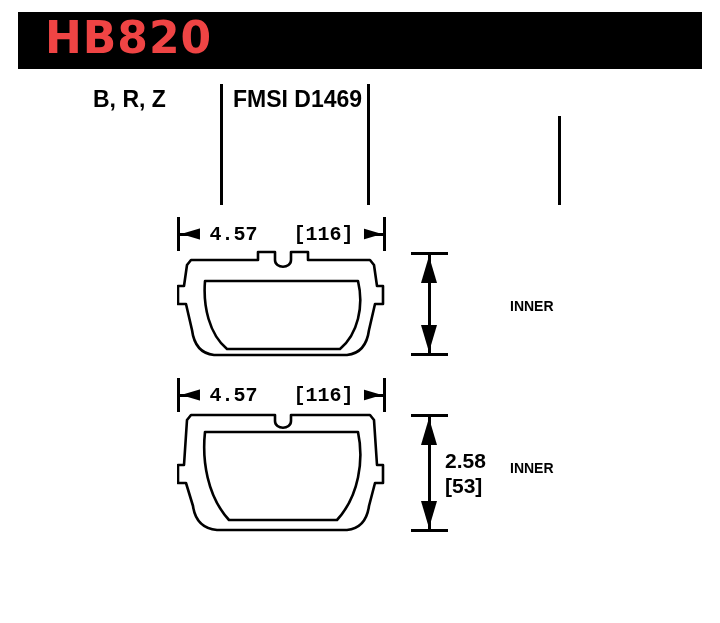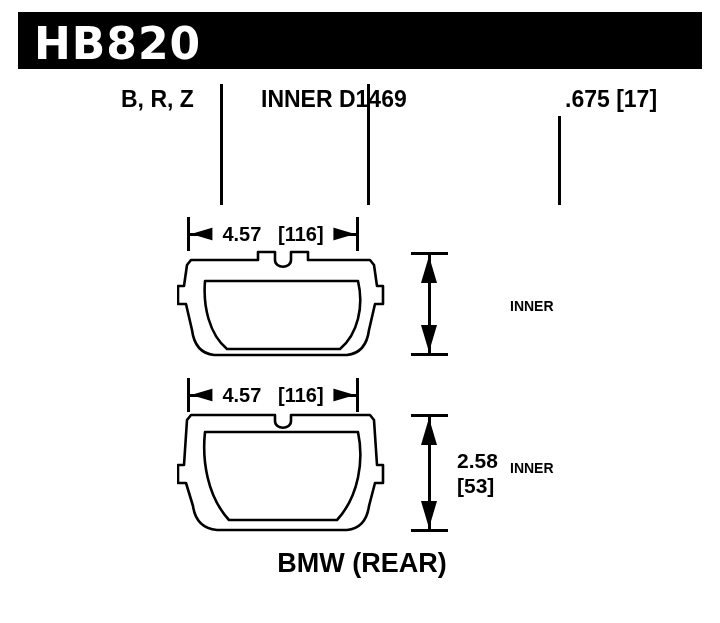--- a/index.html
+++ b/index.html
@@ -3,31 +3,31 @@
 <meta charset="utf-8">
 <style>
   * { margin:0; padding:0; box-sizing:border-box; }
   html,body { background:#ffffff; }
   .sheet {
     position:relative; width:720px; height:623px; background:#ffffff;
     font-family:"Liberation Sans", sans-serif; color:#000; overflow:hidden;
   }
   .banner {
     position:absolute; left:18px; top:12px; width:684px; height:57px;
-    background:#000; color:#ffffff; display:flex; align-items:flex-end; padding-left:16px;
+    background:#000; color:#ef4444; display:flex; align-items:flex-start; padding-left:27px;
   }
   .banner span {
     font-family:"DejaVu Sans","Liberation Sans",sans-serif;
     font-size:44px; font-weight:bold; letter-spacing:1px;
   }
-  .callout { position:absolute; font-size:23px; font-weight:bold; white-space:pre;margin-left:28px; }
+  .callout { position:absolute; font-size:23px; font-weight:bold; white-space:pre; }
   .vline { position:absolute; width:3px; background:#000; }
 
   
-  .hdim { position:absolute; left:187px; width:172px; height:34px; }
+  .hdim { position:absolute; left:177px; width:209px; height:34px;font-family:Liberation Mono, monospace; }
   .hdim .tick { position:absolute; top:0; width:3px; height:34px; background:#000; }
   .hdim .tick.left { left:0; } .hdim .tick.right { right:0; }
   .hdim .dline { position:absolute; left:2px; right:2px; top:16px; height:3px; background:#000; }
   .hdim .arr { position:absolute; width:0; height:0; top:9px; }
   .hdim .arr.left  { left:4px;  border-top:8px solid transparent; border-bottom:8px solid transparent; border-right:27px solid #000; }
   .hdim .arr.right { right:4px; border-top:8px solid transparent; border-bottom:8px solid transparent; border-left:27px solid #000; }
   .hdim .dlabel {
     position:absolute; left:50%; top:17px; transform:translate(-50%,-50%);
     background:#fff; padding:0 10px; font-size:20px; font-weight:bold; white-space:pre;
   }
@@ -55,22 +55,21 @@
 </head>
 <body>
 
 <div class="sheet">
 
   <div class="banner">
     <span>HB820</span>
   </div>
 
   <div class="callout" style="left:93px;top:86px">B, R, Z</div>
-  <div class="callout" style="left:233px;top:86px">INNER D1469</div>
-  <div class="callout" style="left:537px;top:86px">.675 [17]</div>
+  <div class="callout" style="left:233px;top:86px">FMSI D1469</div>
 
   <div class="vline" style="left:220px;top:84px;height:121px"></div>
   <div class="vline" style="left:367px;top:84px;height:121px"></div>
   <div class="vline" style="left:558px;top:116px;height:89px"></div>
 
   <div class="hdim" style="top:217px">
     <div class="tick left"></div>
     <div class="tick right"></div>
     <div class="dline"></div>
     <div class="arr left"></div>
@@ -106,21 +105,20 @@
     <path d="M 28 24 L 181 24 C 187 52 182 88 160 112 L 52 112 C 30 88 25 52 28 24 Z"></path>
   </svg>
 
   <div class="vdim" style="top:414px;height:118px">
     <div class="tick top"></div>
     <div class="tick bottom"></div>
     <div class="dline"></div>
     <div class="arr up"></div>
     <div class="arr down"></div>
   </div>
-  <div class="dimtext" style="left:457px;top:448px">
+  <div class="dimtext" style="left:445px;top:448px">
     <div>2.58</div>
     <div>[53]</div>
   </div>
   <div class="sidelabel" style="left:510px;top:460px">INNER</div>
 
-  <div class="footer-label">BMW (REAR)</div>
 
 </div>
 
 </body></html>

